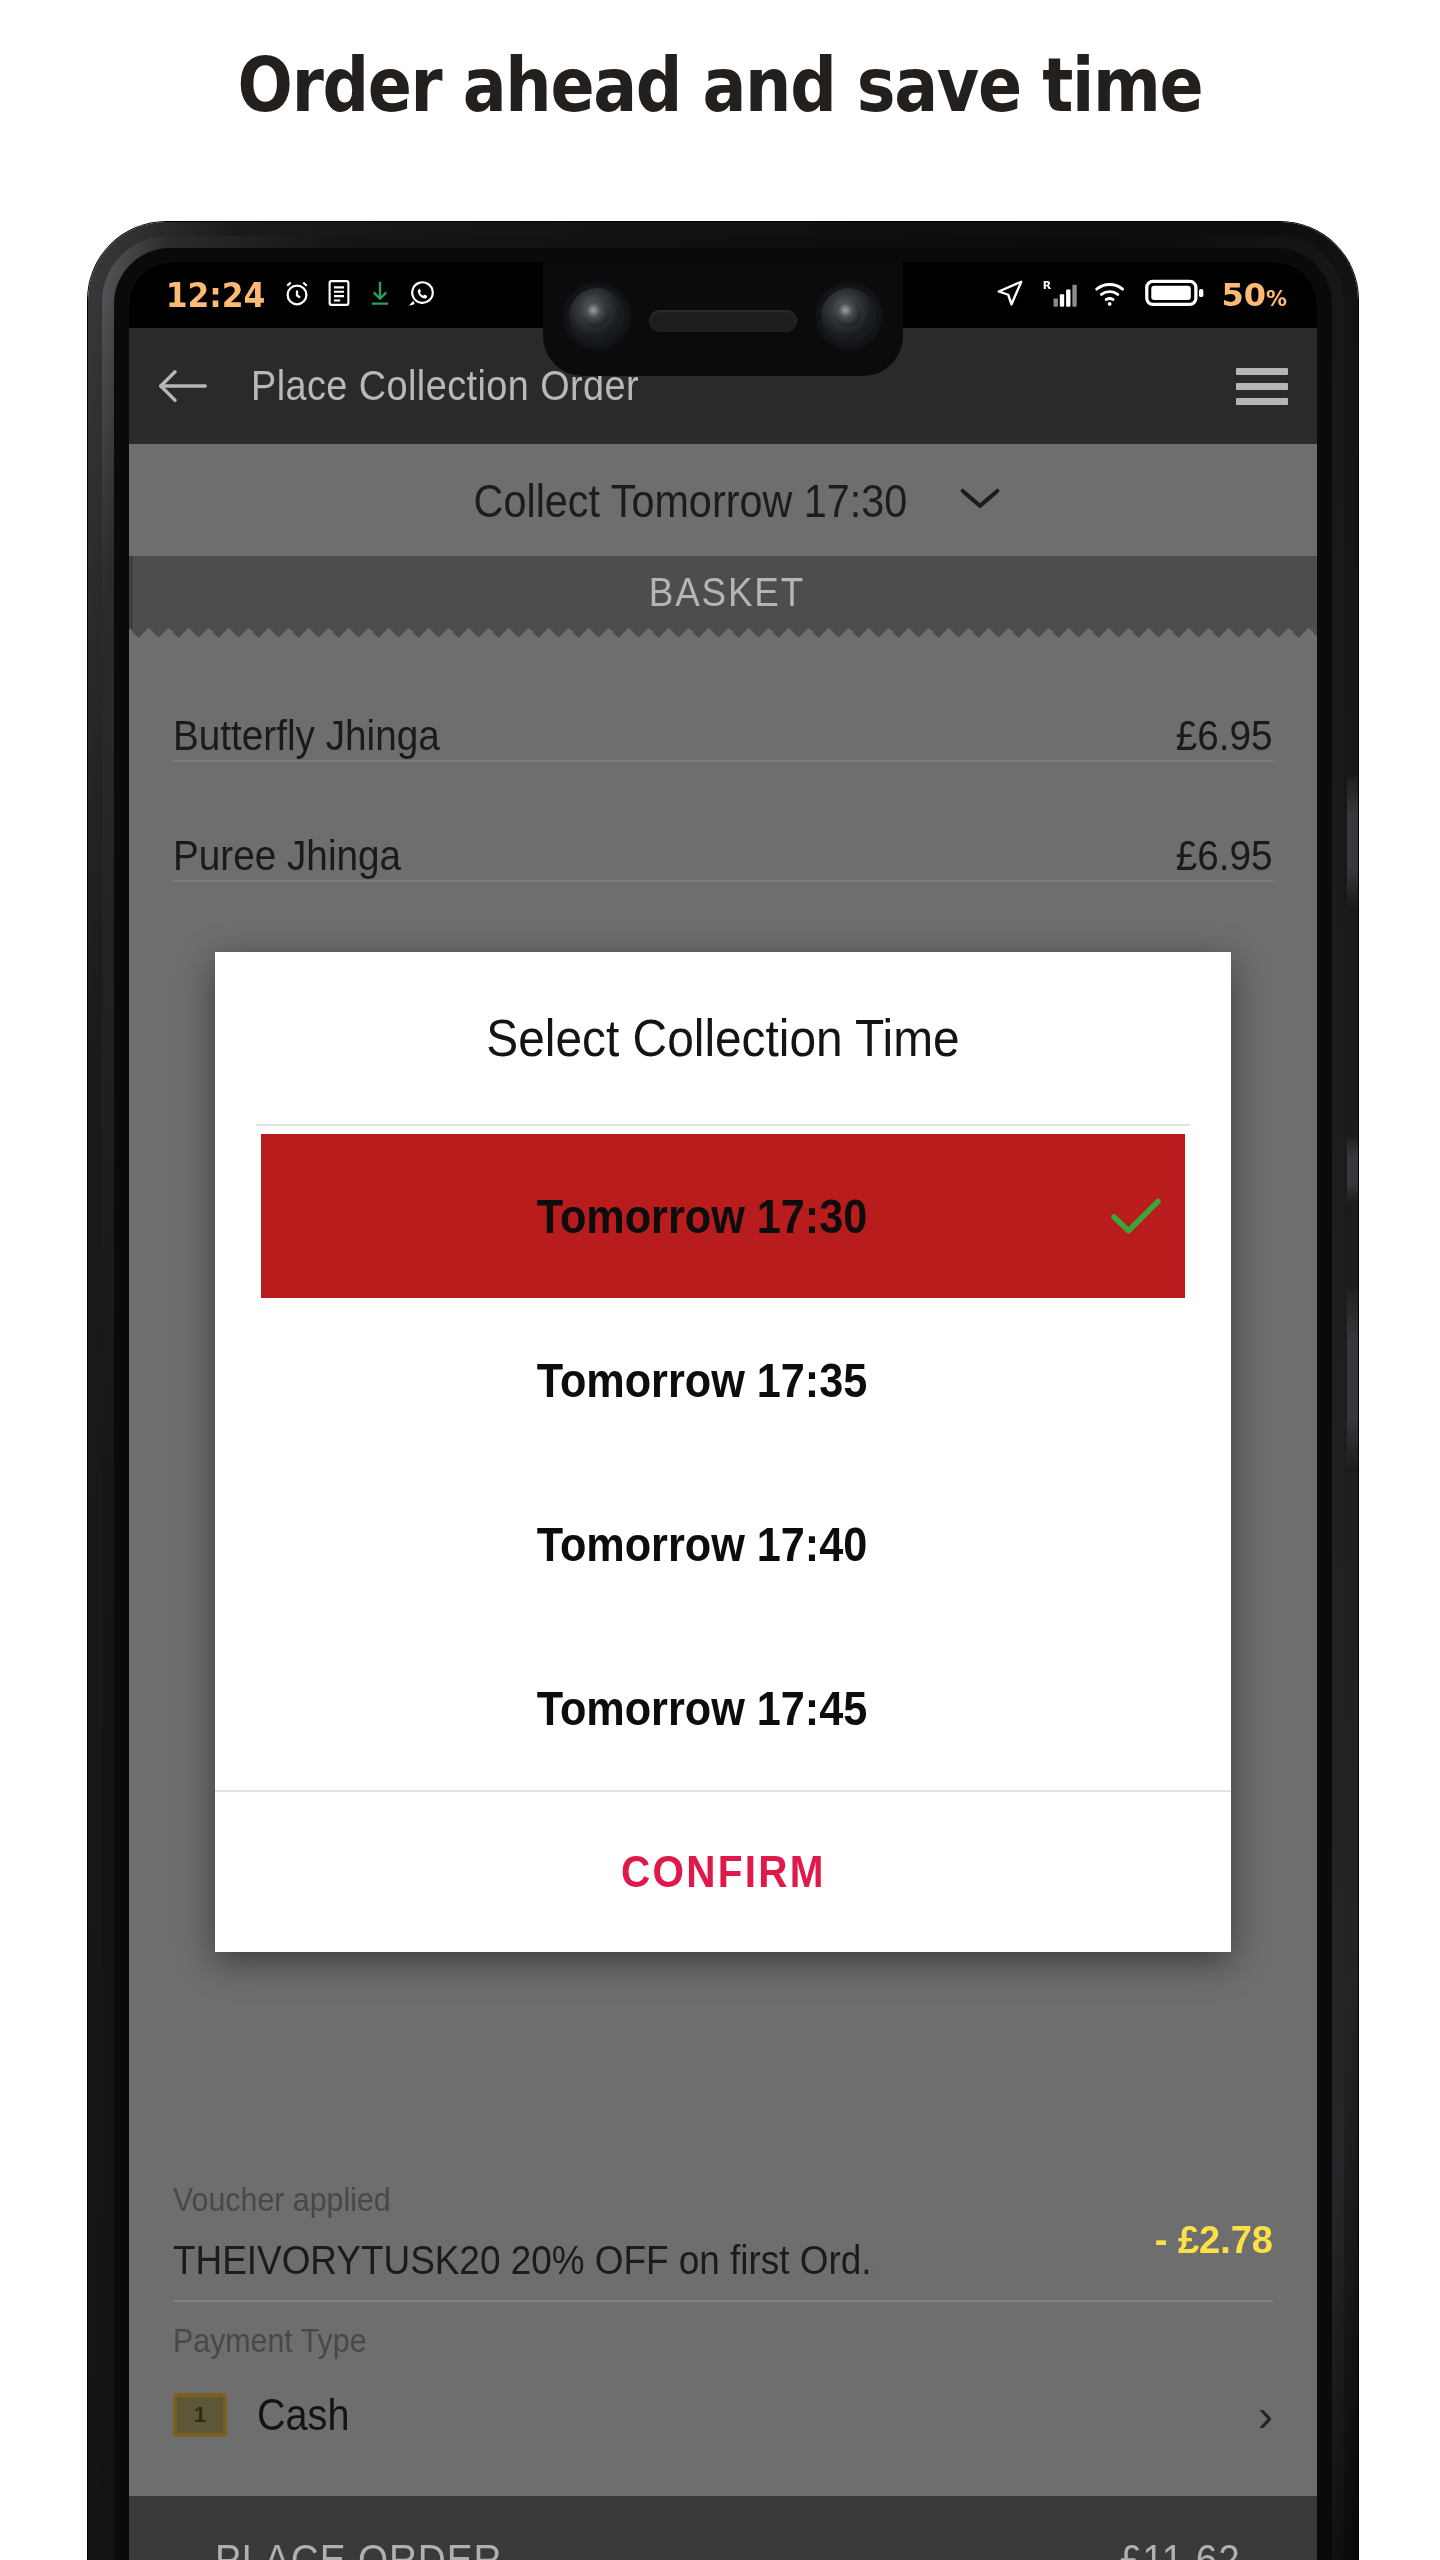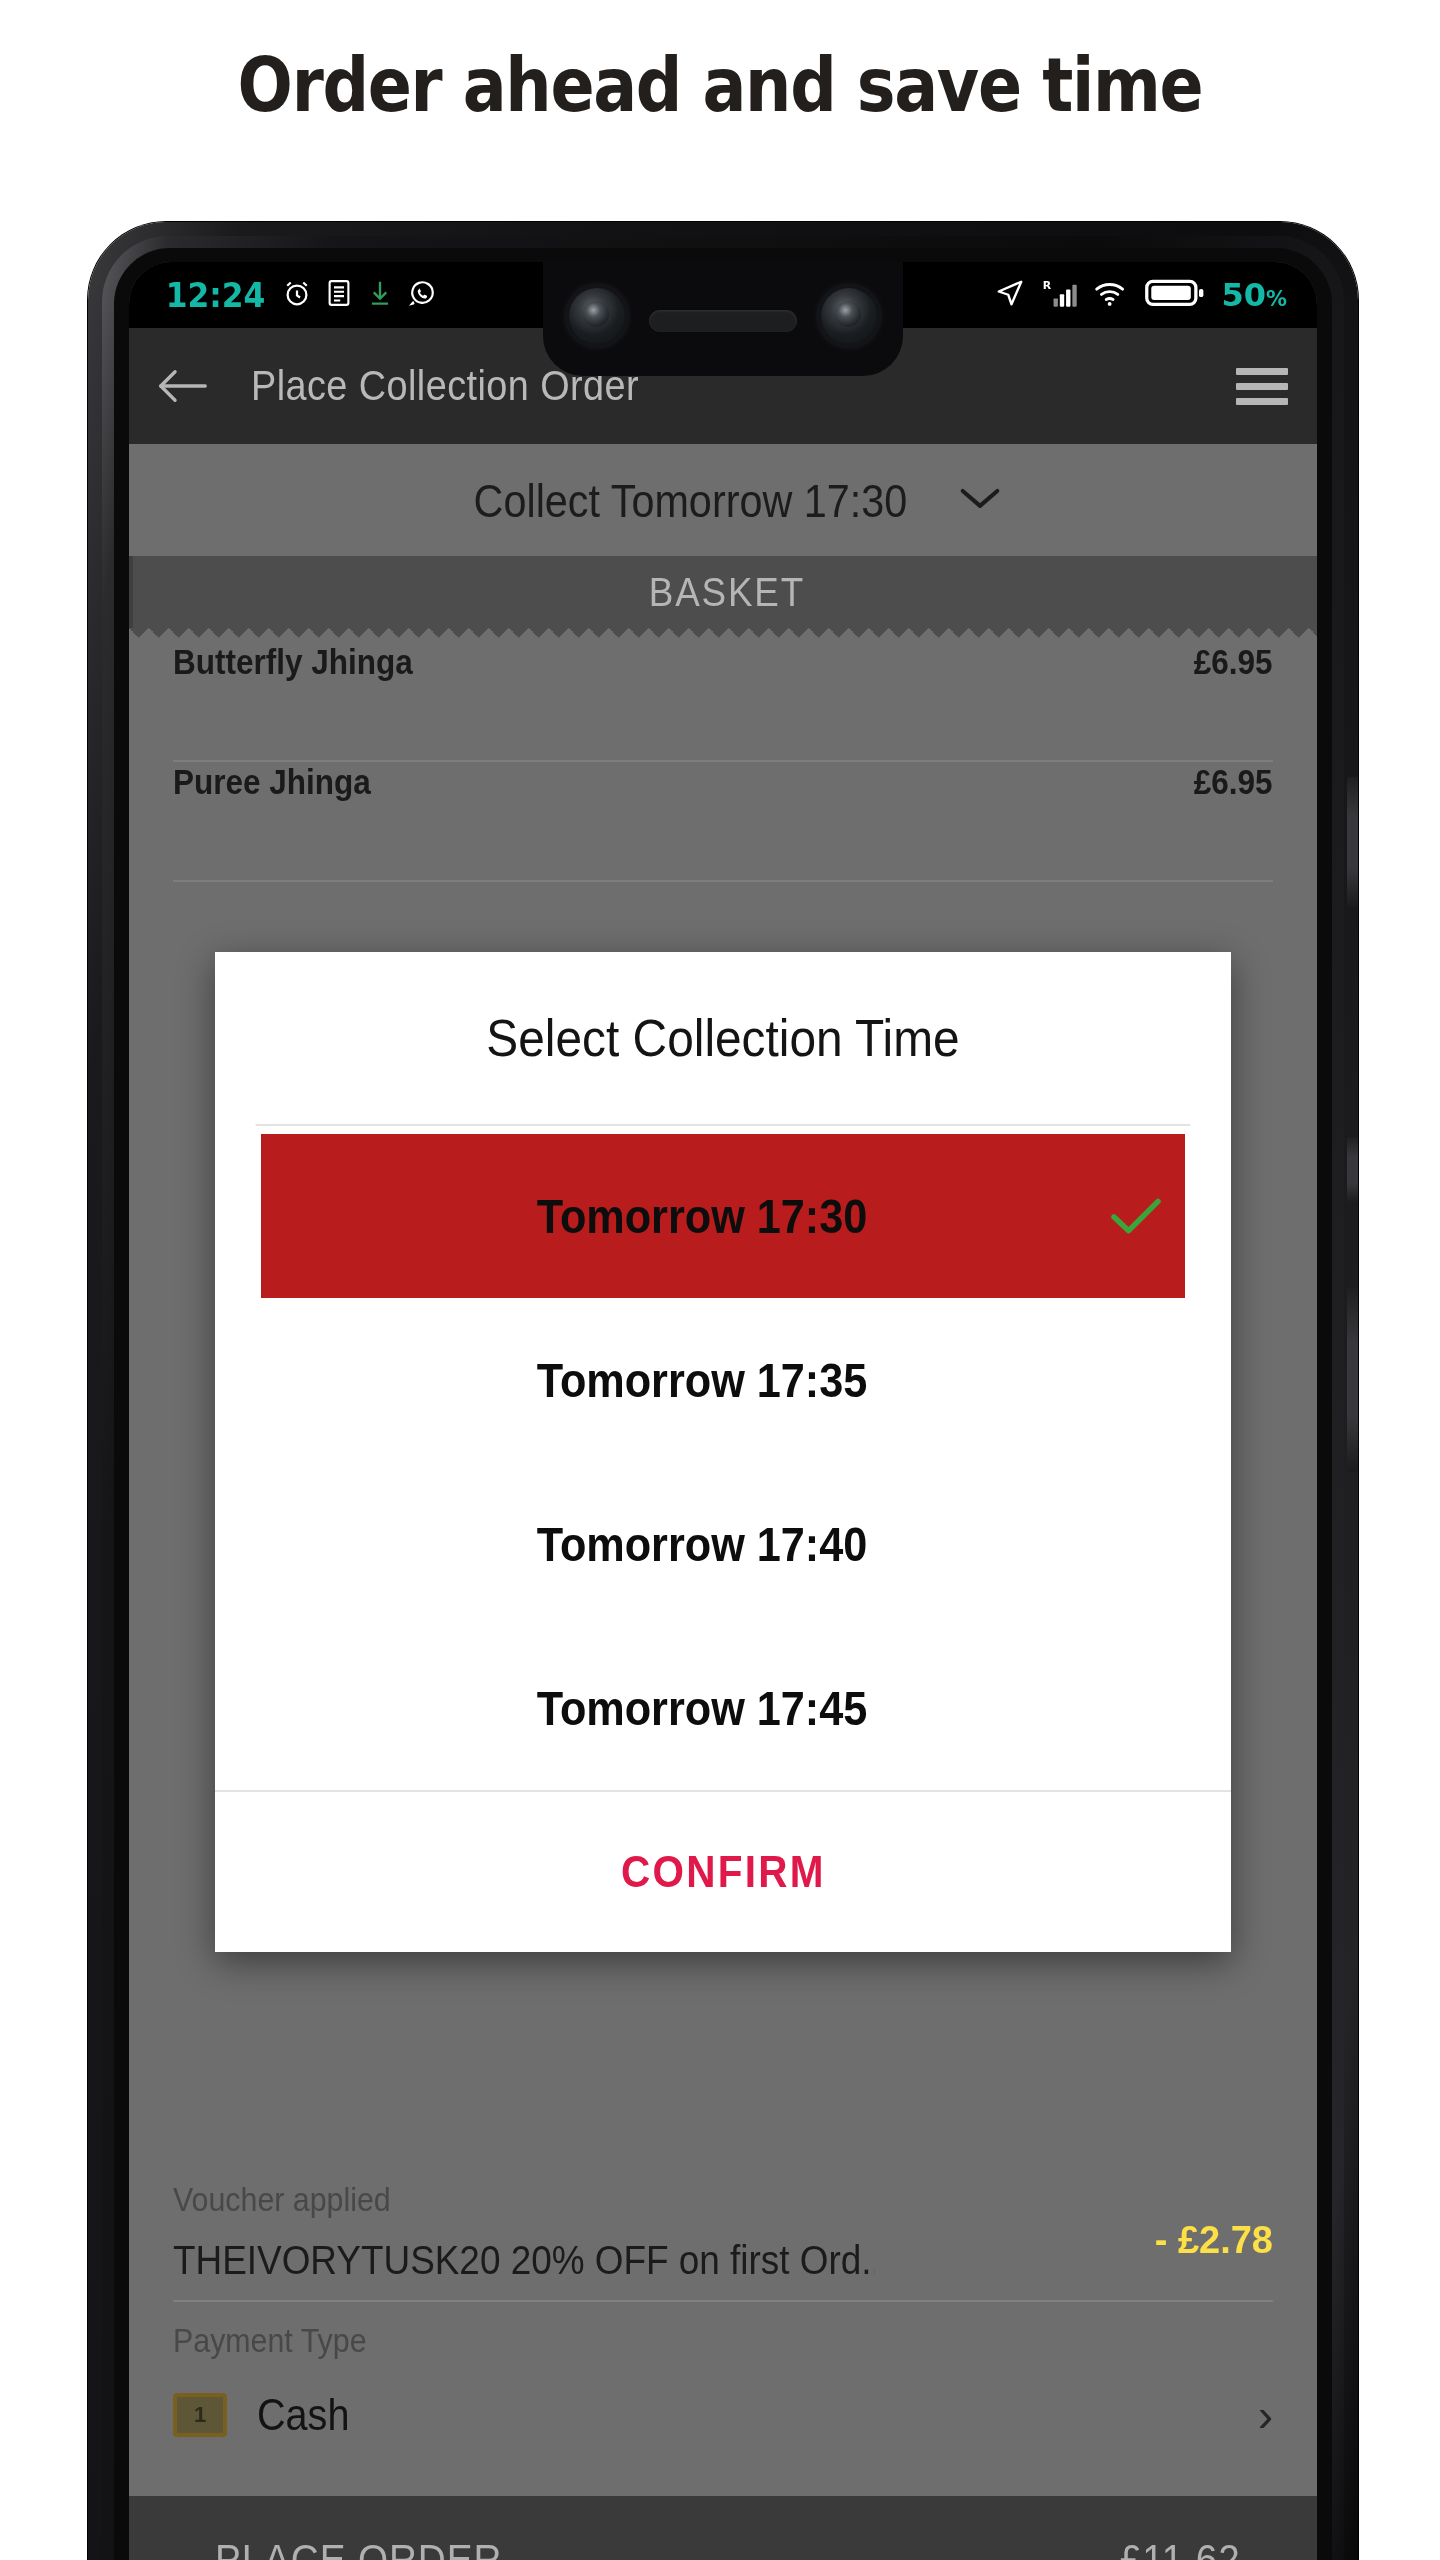--- a/index.html
+++ b/index.html
@@ -88,21 +88,21 @@
 
   
   .statusbar {
     position: absolute;
     left: 0; top: 0;
     width: 1188px;
     height: 66px;
     background: #000000;
     display: flex;
     align-items: center;
-    color: #14b8a6;
+    color: #fdba74;
     z-index: 5;
   }
   .sb-left {
     display: flex;
     align-items: center;
     padding-left: 34px;
     gap: 14px;
   }
   .sb-clock {
     font-family: "DejaVu Sans", sans-serif;
@@ -262,27 +262,26 @@
   }
   .items {
     position: absolute;
     left: 0; top: 14px;
     width: 1188px;
     padding: 0 44px;
     box-sizing: border-box;
   }
   .item-row {
     display: flex;
-    align-items: flex-start;
+    align-items: flex-end;
     justify-content: space-between;
     height: 118px;
     border-bottom: 2px solid #7e7e7e;
-    font-size: 35px;
+    font-size: 43px;
     color: #1a1a1a;
-    font-weight: bold;
   }
   .item-row .nm { transform: scaleX(0.9); transform-origin: left center; }
   .item-row .pr { transform: scaleX(0.9); transform-origin: right center; }
 
   
   .summary {
     position: absolute;
     left: 0;
     bottom: 126px;
     width: 1188px;

